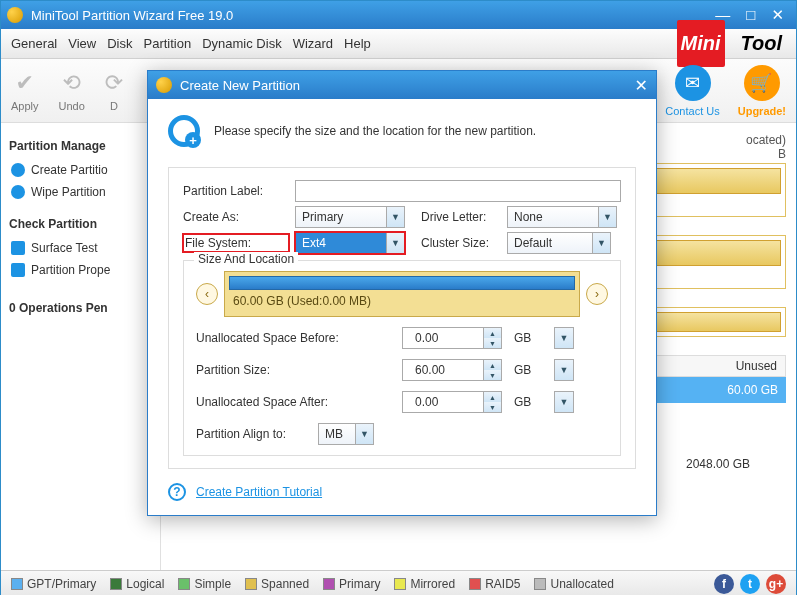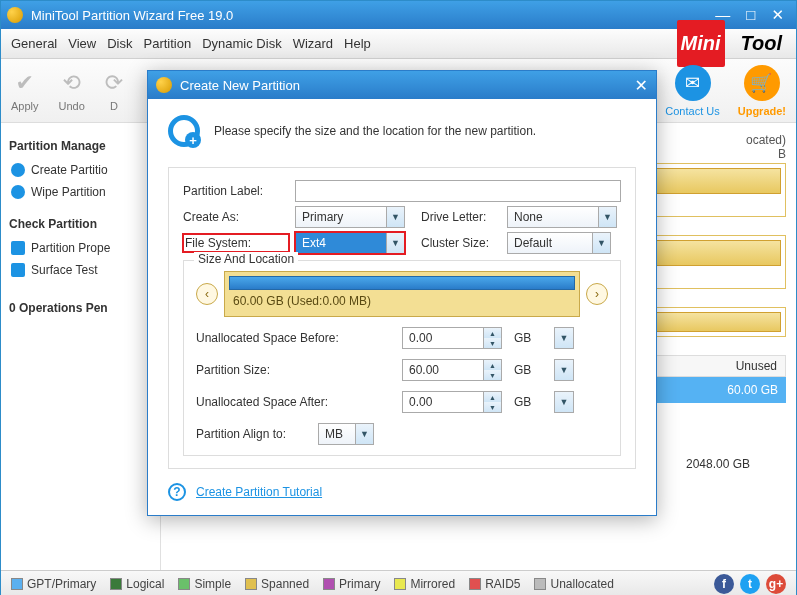--- a/index.html
+++ b/index.html
@@ -72,21 +72,21 @@
 .szbox { border:1px solid #ddd; padding:10px 12px 4px; margin-top:6px; position:relative; }
 .szbox .leg { position:absolute; top:-9px; left:10px; background:#fff; padding:0 4px; color:#333; }
 .szbar { display:flex; align-items:center; gap:6px; }
 .szbar .navb { width:22px;height:22px;border:1px solid #c9a94a;border-radius:50%;background:#fff8e2;display:flex;align-items:center;justify-content:center;color:#8a6a12;font-size:12px;cursor:pointer; }
 .szfill { flex:1; height:46px; border:1px solid #c9a94a; background:#f3df94; position:relative; padding-top:4px; }
 .szfill .blue { height:14px; margin:0 4px; background:linear-gradient(#4aa7ea,#2a7cc9); border:1px solid #2468a6; }
 .szfill .txt { padding:4px 8px; font-size:12px; color:#5a4a12; }
 
 .srow { display:flex; align-items:center; margin-top:10px; gap:6px; }
 .srow .lbl2 { width:200px; }
-.spin { border:1px solid #aaa; height:22px; width:100px; display:flex; align-items:center; padding:0 6px; position:relative; font-size:12px; }
+.spin { border:1px solid #aaa; height:22px; width:100px; display:flex; align-items:center; padding:0 12px; position:relative; font-size:12px; }
 .spin .ud { position:absolute; right:0; top:0; bottom:0; width:18px; border-left:1px solid #aaa; display:flex; flex-direction:column; }
 .spin .ud span { flex:1; display:flex;align-items:center;justify-content:center;font-size:7px;color:#356;background:linear-gradient(#eaf3fb,#cfe5f6); }
 .unit { width:40px; text-align:left; padding-left:6px; }
 .unitsel { border:1px solid #aaa; width:20px; height:22px; background:linear-gradient(#eaf3fb,#cfe5f6); display:flex;align-items:center;justify-content:center;color:#356;font-size:9px; }
 
 .foot { display:flex; align-items:center; margin-top:14px; gap:10px; }
 .help { width:18px;height:18px;border-radius:50%;border:2px solid #1c93e3;color:#1c93e3;display:flex;align-items:center;justify-content:center;font-size:12px;font-weight:bold; }
 .link { color:#1c93e3; text-decoration:underline; cursor:pointer; }
 .btns { margin-left:auto; display:flex; gap:8px; }
 .btn { width:72px; height:24px; border:1px solid #9ab; background:linear-gradient(#fdfdfd,#e6eef6); font-size:12px; display:flex;align-items:center;justify-content:center; cursor:pointer; }
@@ -153,25 +153,25 @@
           <span class="ic"></span>
           <span>Create Partitio</span>
         </div>
       <div class="itm">
           <span class="ic"></span>
           <span>Wipe Partition</span>
         </div>
       <div class="hdr" style="margin-top:14px">Check Partition</div>
       <div class="itm">
           <span class="ic sq"></span>
-          <span>Partition Prope</span>
+          <span>Surface Test</span>
         </div>
       <div class="itm">
           <span class="ic sq"></span>
-          <span>Surface Test</span>
+          <span>Partition Prope</span>
         </div>
       <div class="hdr" style="margin-top:20px">0 Operations Pen</div>
     </div>
 
     <div class="content">
       <div style="text-align:right;font-size:12px;color:#555;margin-bottom:2px;"><span>ocated)</span><br><span>B</span></div>
       <div class="drow">
           <div class="bar"></div>
         </div>
       <div class="drow">

